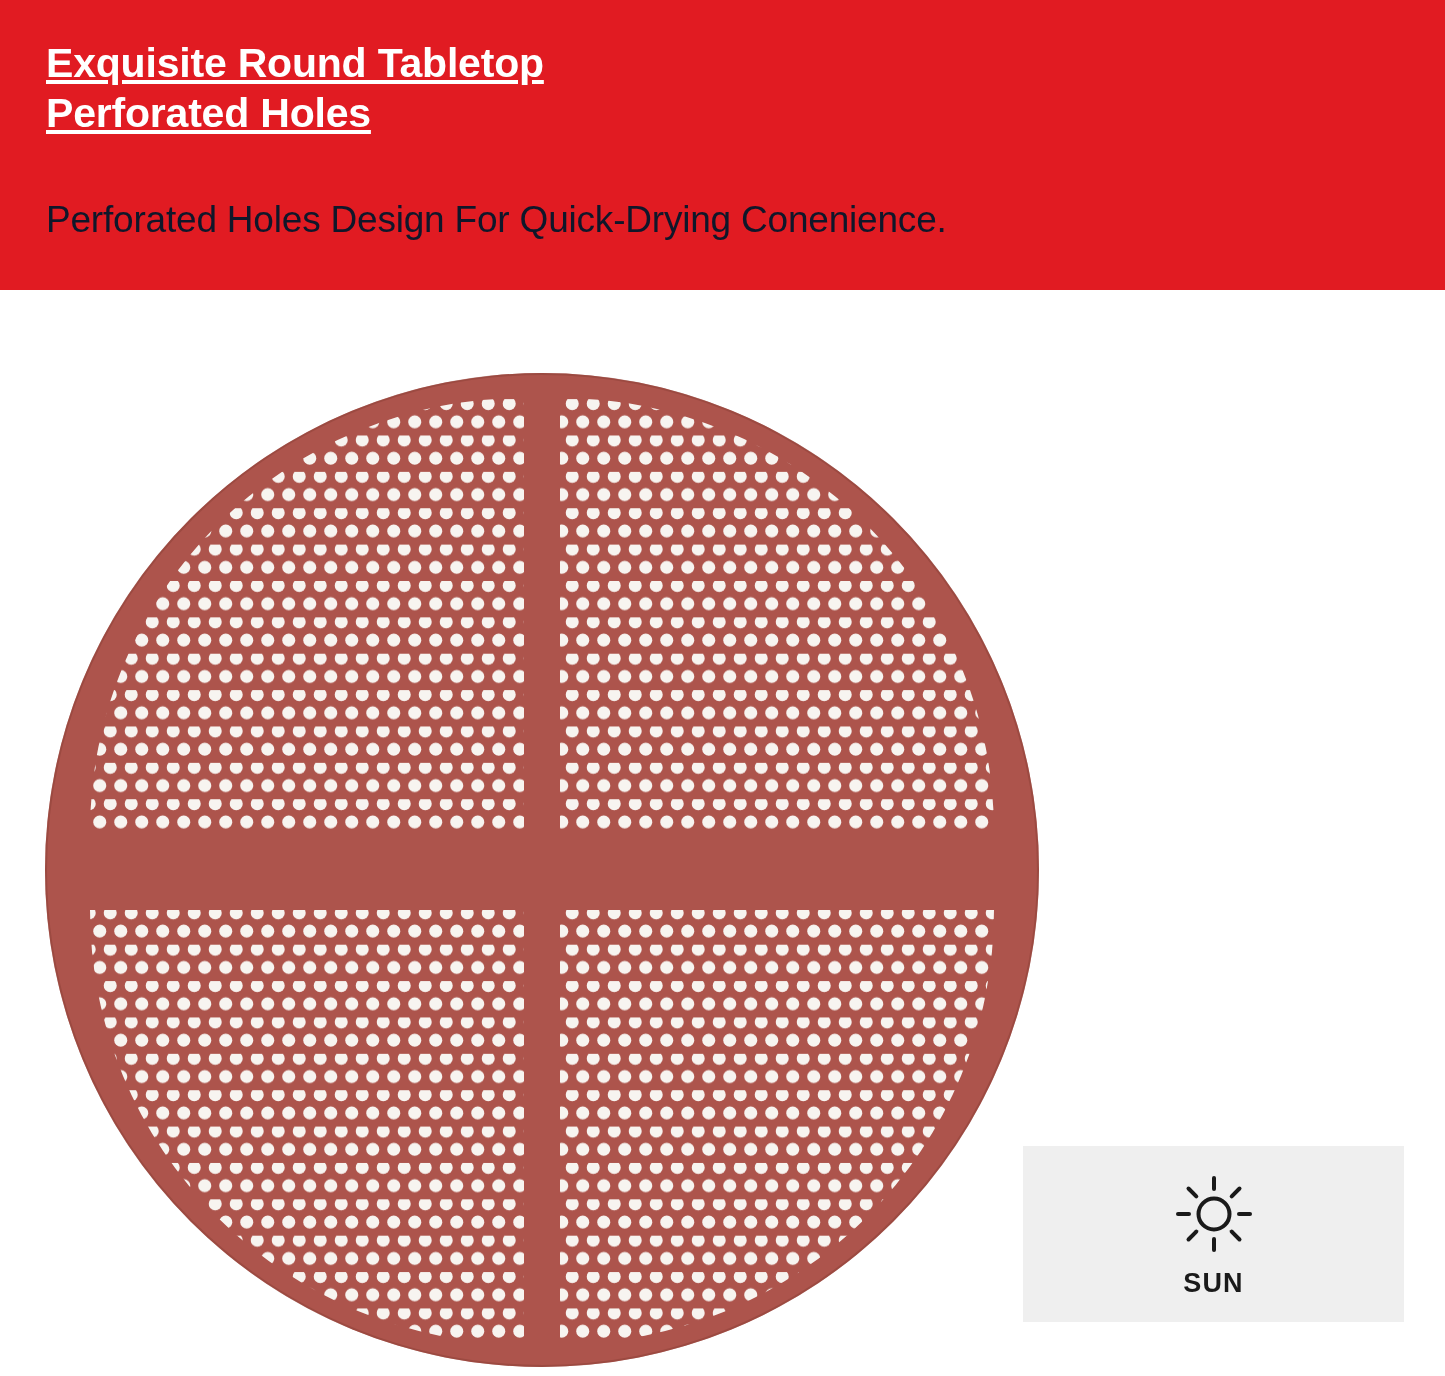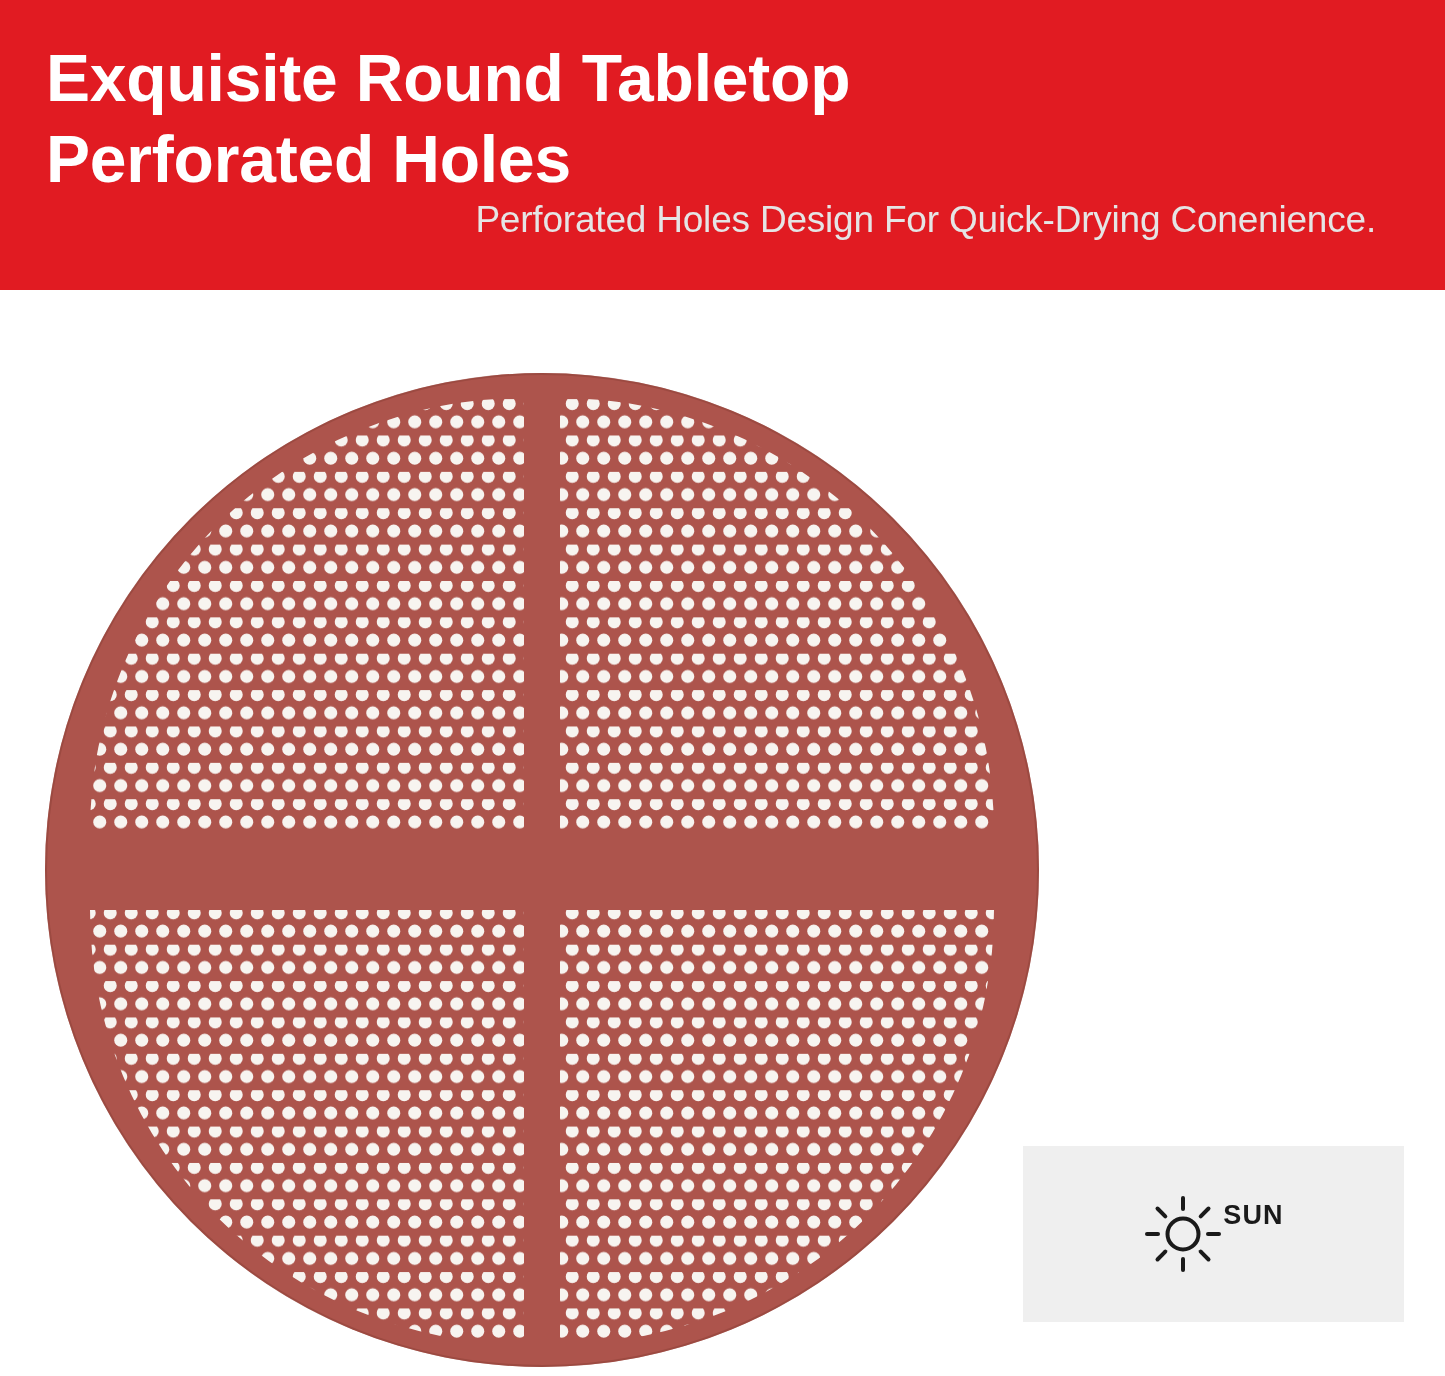--- a/index.html
+++ b/index.html
@@ -27,25 +27,26 @@
     height: 290px;
     background: #E11B22;
     box-sizing: border-box;
   }
   #headline {
     position: absolute;
     left: 46px;
     top: 38px;
     width: 1000px;
     color: #ffffff;
-    font-size: 66px;
+    font-size: 41px;
     font-weight: bold;
     line-height: 1.22;
     letter-spacing: -0.2px;
     white-space: pre-line;
+    text-decoration: underline;
   }
   #subheadline {
     position: absolute;
     left: 46px;
     top: 198px;
     width: 1330px;
     color: #ffffff;
     font-size: 37px;
     font-weight: 400;
     line-height: 1.2;
@@ -78,20 +79,22 @@
     height: 176px;
     background: #EFEFEF;
     display: flex;
     align-items: center;
     justify-content: center;
     box-sizing: border-box;
   }
   .badge-item {
     width: 170px;
     display: flex;
+    flex-direction: column;
+    align-items: center;
     justify-content: center;
   }
   .badge-icon {
     height: 88px;
     display: flex;
     align-items: center;
     justify-content: center;
   }
   .badge-label {
     margin-top: 10px;
@@ -102,21 +105,21 @@
   }
 </style>
 </head>
 <body>
 
 <div id="page">
 
   <div id="header-band" style="background: rgb(225, 27, 34);">
     <div id="headline" style="color: rgb(255, 255, 255);">Exquisite Round Tabletop
 Perforated Holes</div>
-    <div id="subheadline" style="color: #e5e5e5; text-align: right;">Perforated Holes Design For Quick-Drying Conenience.</div>
+    <div id="subheadline" style="color: #0f172a;">Perforated Holes Design For Quick-Drying Conenience.</div>
   </div>
 
   <div id="product-stage" style="background: rgb(255, 255, 255);">
     <svg id="tabletop-svg" width="1445" height="1086" viewBox="0 0 1445 1086">
       <defs>
 
         <clipPath id="clip-q-tl">
           <path d="M 524 552 L 524 100 A 442 442 0 0 0 82 542 L 534 542 Z
                    M 80 545 L 524 545 L 524 552 Z"></path>
         </clipPath>

